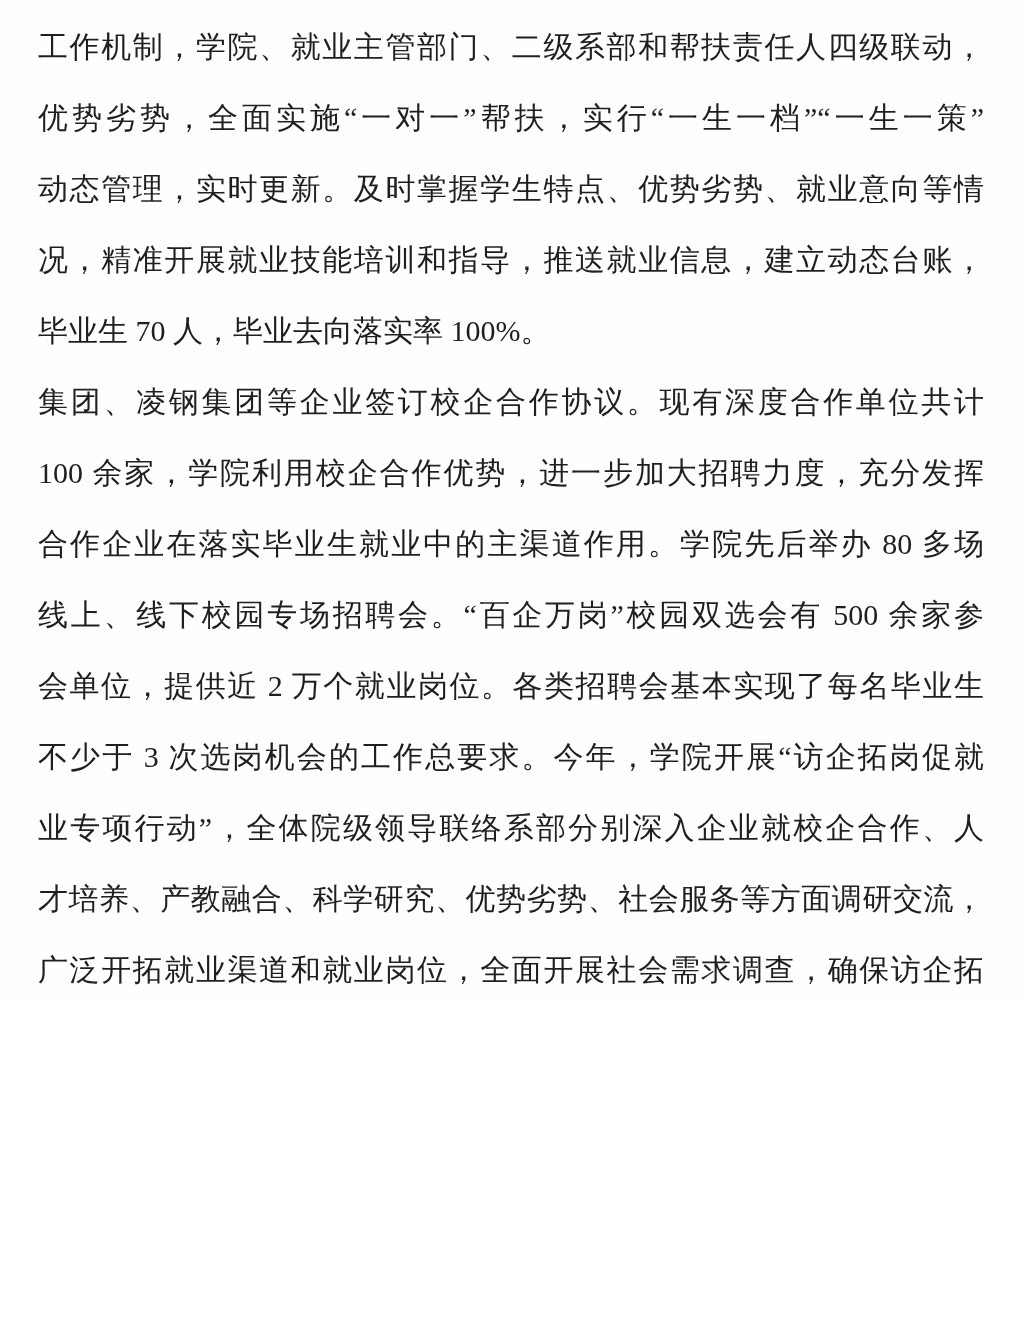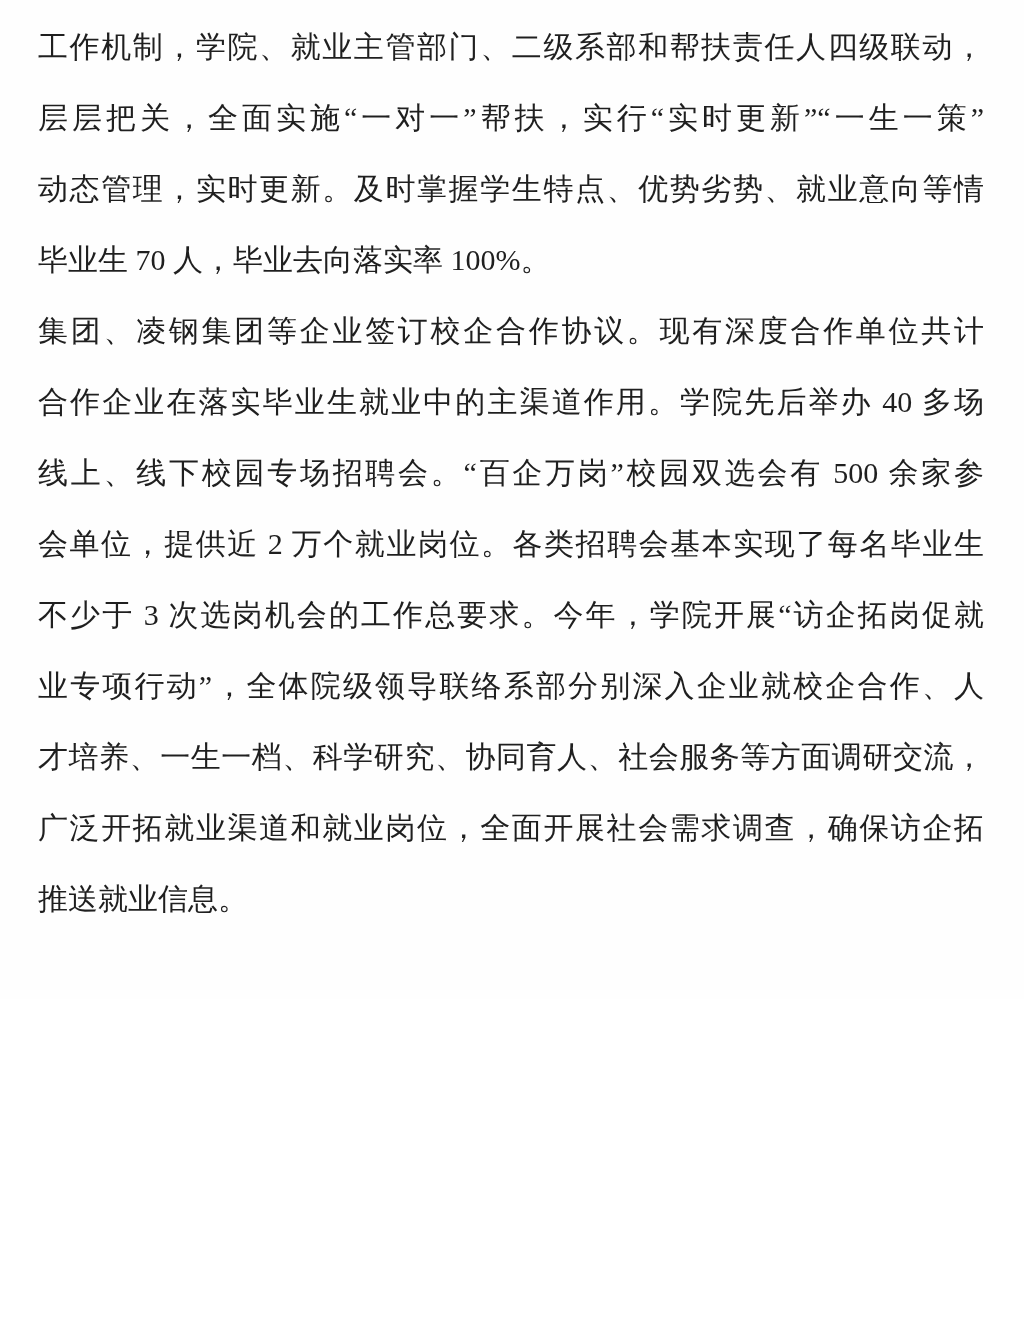--- a/index.html
+++ b/index.html
@@ -38,28 +38,30 @@
     font-weight: bold;
   }
 </style>
 </head>
 <body>
 
 <div class="page">
   <div class="text-block">
 
     <div class="line">工作机制，学院、就业主管部门、二级系部和帮扶责任人四级联动，</div>
-    <div class="line">层层把关，全面实施“一对一”帮扶，实行“实时更新”“一生一策”</div>
+    <div class="line">优势劣势，全面实施“一对一”帮扶，实行“一生一档”“一生一策”</div>
     <div class="line">动态管理，实时更新。及时掌握学生特点、优势劣势、就业意向等情</div>
+    <div class="line">况，精准开展就业技能培训和指导，推送就业信息，建立动态台账，</div>
     <div class="line para-end">毕业生 70 人，毕业去向落实率 100%。</div>
 
     <div class="line">集团、凌钢集团等企业签订校企合作协议。现有深度合作单位共计</div>
-    <div class="line">合作企业在落实毕业生就业中的主渠道作用。学院先后举办 40 多场</div>
+    <div class="line">100 余家，学院利用校企合作优势，进一步加大招聘力度，充分发挥</div>
+    <div class="line">合作企业在落实毕业生就业中的主渠道作用。学院先后举办 80 多场</div>
     <div class="line">线上、线下校园专场招聘会。“百企万岗”校园双选会有 500 余家参</div>
     <div class="line">会单位，提供近 2 万个就业岗位。各类招聘会基本实现了每名毕业生</div>
     <div class="line">不少于 3 次选岗机会的工作总要求。今年，学院开展“访企拓岗促就</div>
     <div class="line">业专项行动”，全体院级领导联络系部分别深入企业就校企合作、人</div>
-    <div class="line">才培养、一生一档、科学研究、协同育人、社会服务等方面调研交流，</div>
+    <div class="line">才培养、产教融合、科学研究、优势劣势、社会服务等方面调研交流，</div>
     <div class="line">广泛开拓就业渠道和就业岗位，全面开展社会需求调查，确保访企拓</div>
     <div class="line para-end">推送就业信息。</div>
 
   </div>
 </div>
 
 </body></html>

